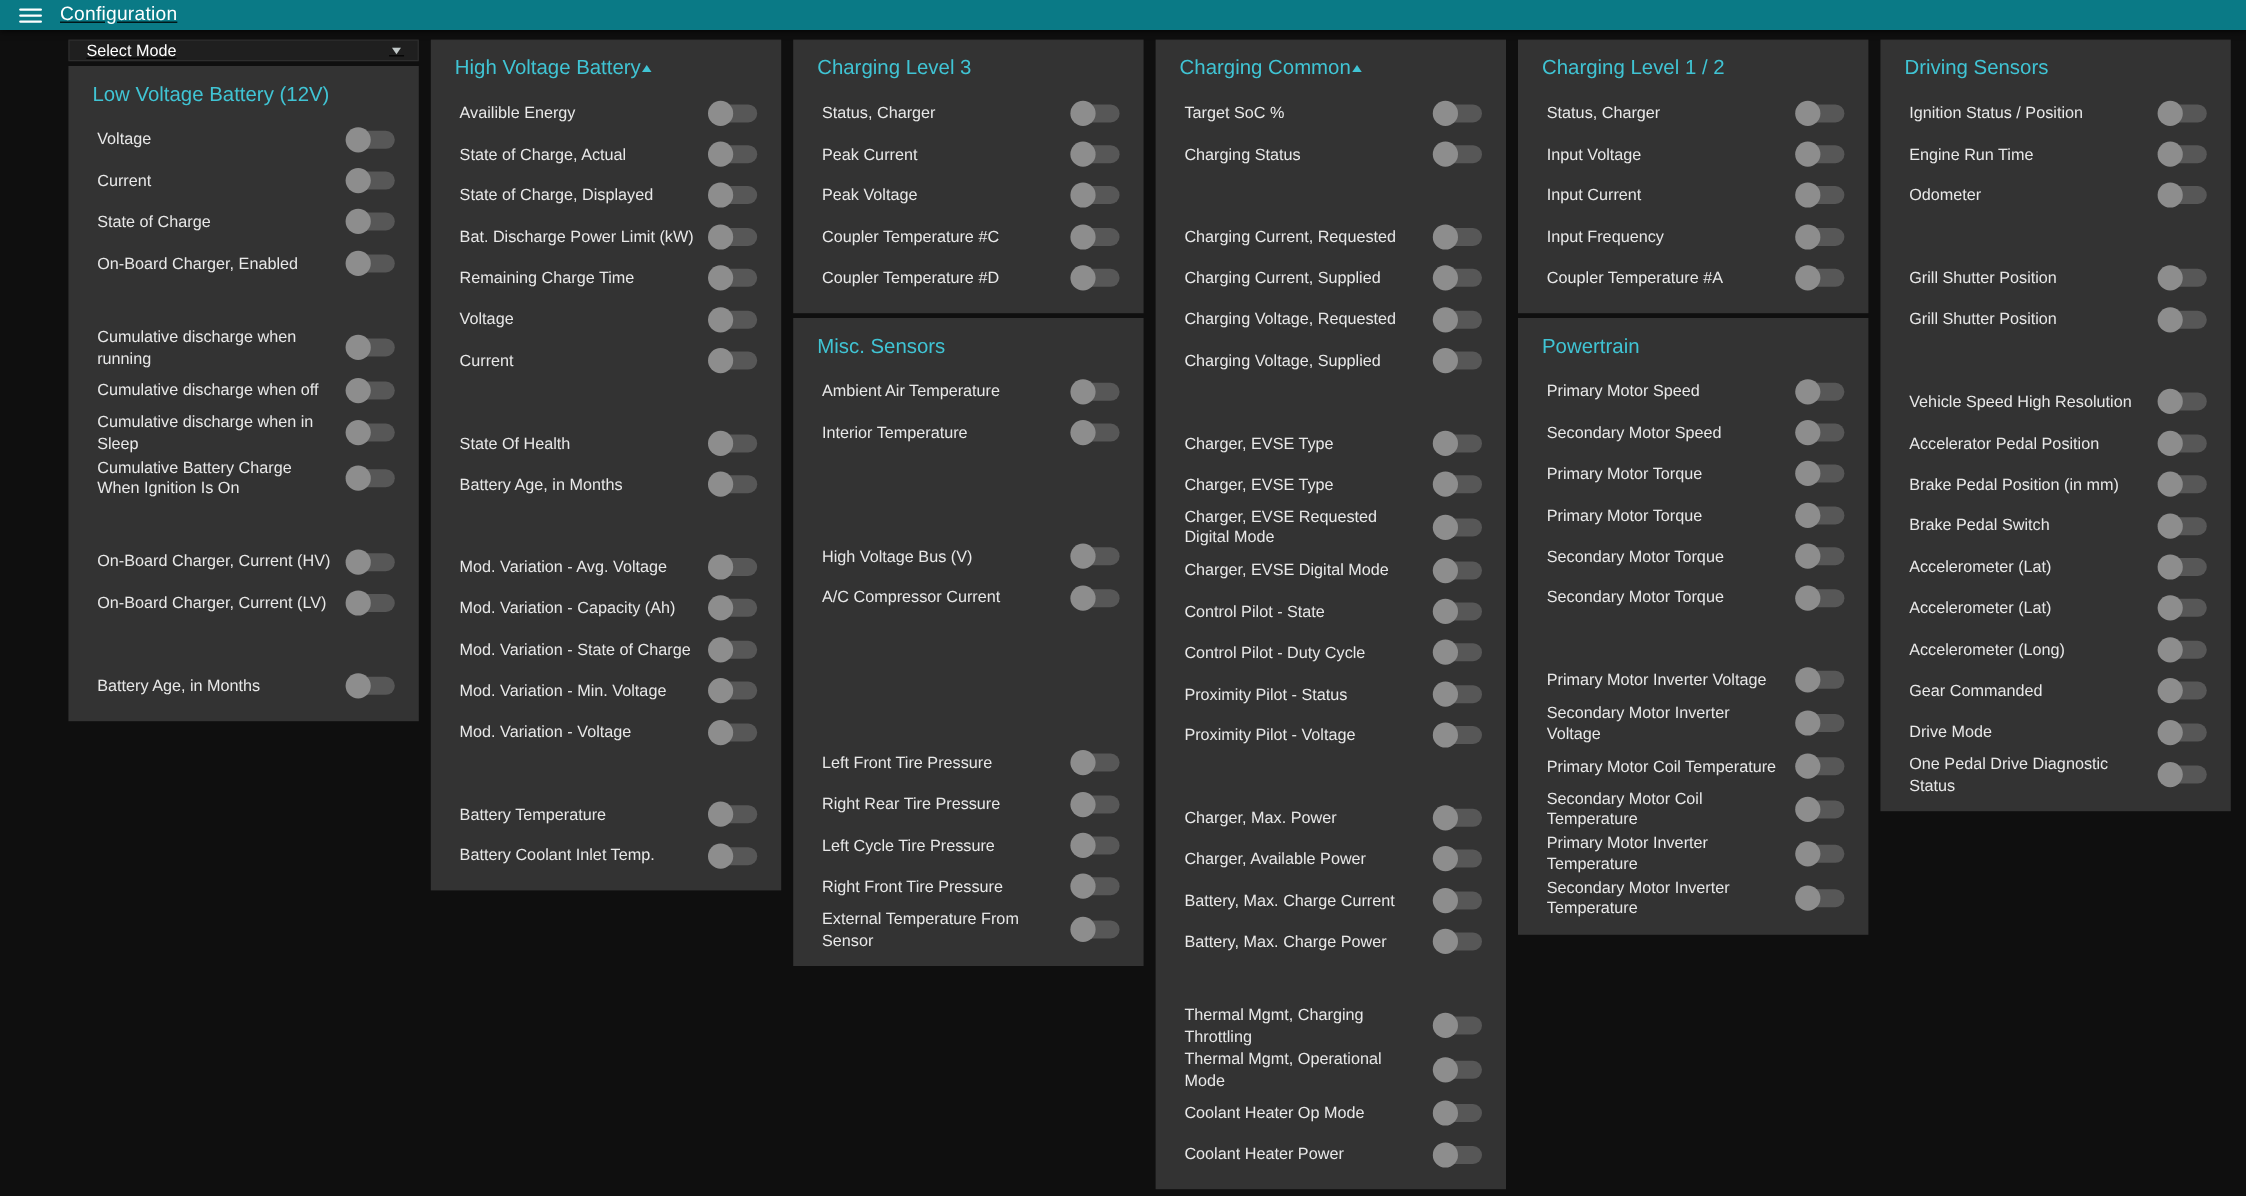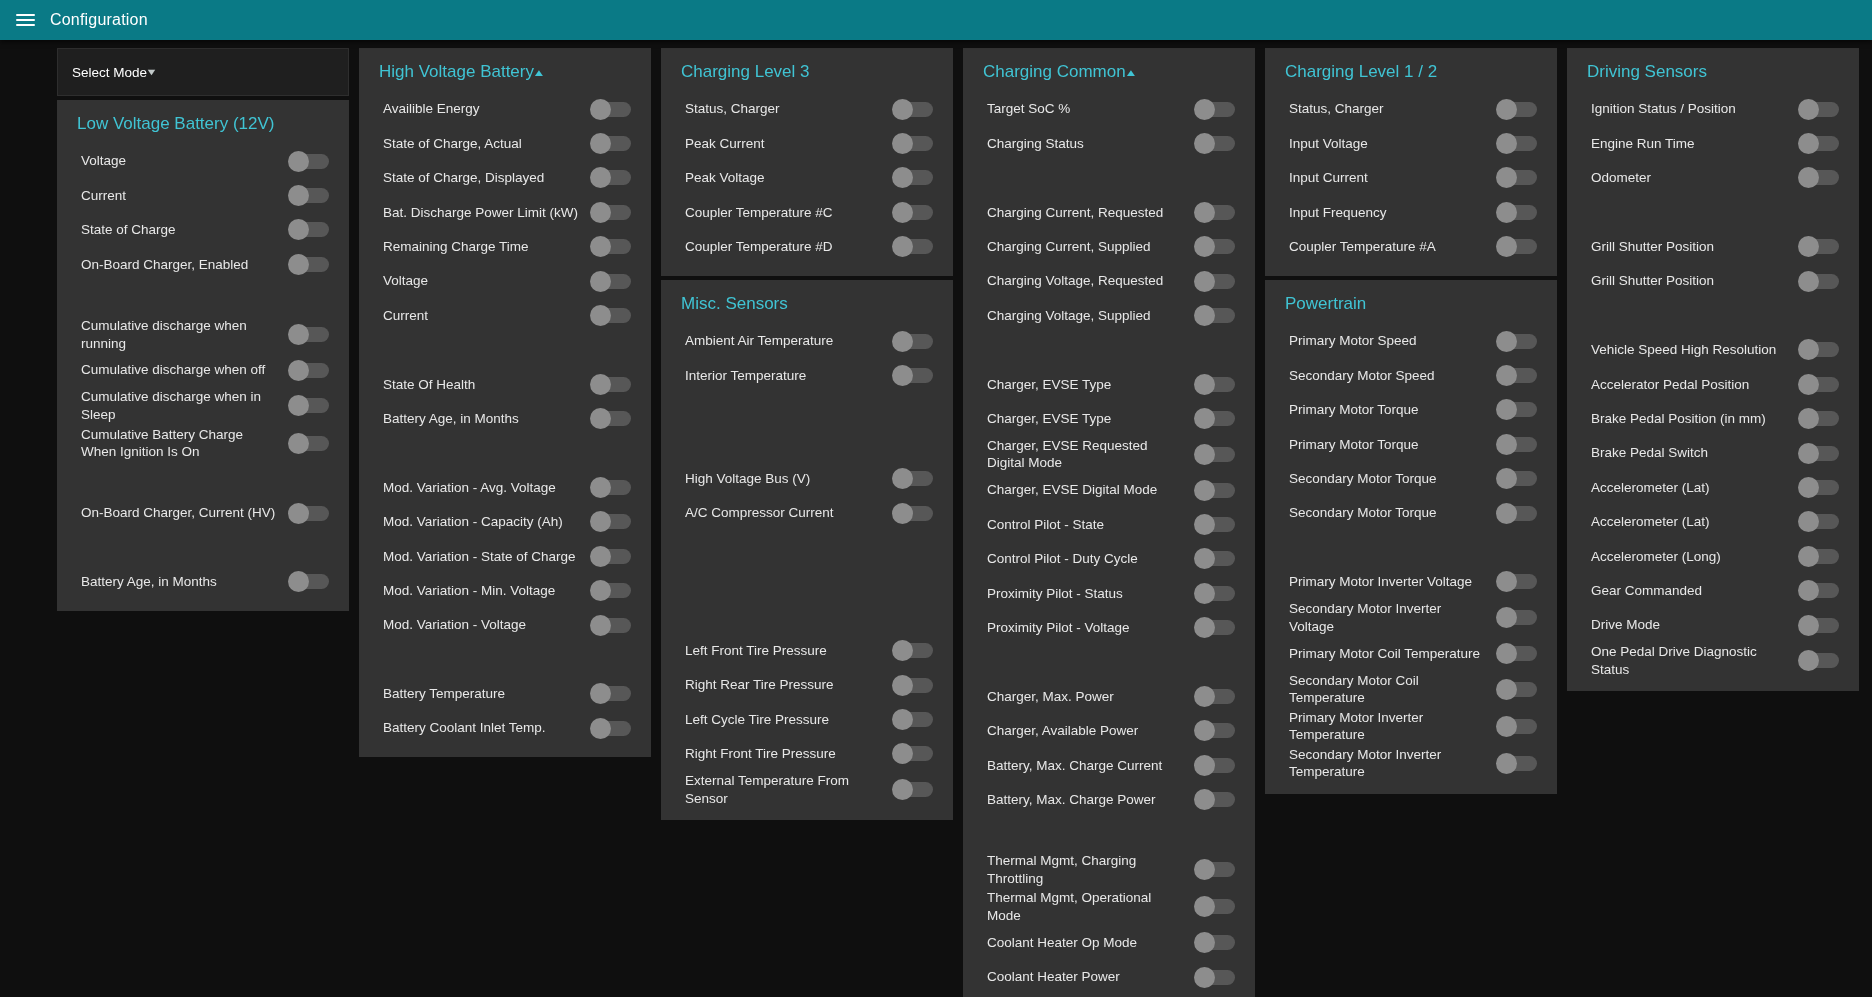--- a/index.html
+++ b/index.html
@@ -6,32 +6,32 @@
     --appbar:#0a7a86; --pagebg:#0f0f0f; --panelbg:#333333; --titlecol:#40c4d4;
     --labelcol:#e8e8e8; --track:#575757; --knob:#8d8d8d; --selectbg:#1f1f1f;
   }
   *{box-sizing:border-box;}
   html,body{margin:0;padding:0;}
   body{
     width:1872px;height:997px;overflow:hidden;background:var(--pagebg);
     font-family:"Liberation Sans",sans-serif;
   }
   .appbar{
-    height:40px;background:var(--appbar);display:flex;align-items:center;
-    padding:0 16px;box-shadow:0 2px 5px rgba(0,0,0,.6);position:relative;z-index:2;
+    height:25px;background:var(--appbar);display:flex;align-items:center;
+    padding:0 16px;box-shadow:0 2px 5px rgba(0,0,0,.6);position:relative;z-index:2;text-decoration:underline;
   }
   .hamburger{width:19px;display:flex;flex-direction:column;gap:3px;cursor:pointer;}
   .hamburger i{display:block;height:2px;background:#fff;border-radius:1px;}
   .appbar-title{color:#fff;font-size:16px;margin-left:15px;letter-spacing:.2px;}
   .columns{display:flex;gap:10px;padding:8px 0 0 57px;align-items:flex-start;}
   .column{width:292px;flex:none;display:flex;flex-direction:column;gap:4px;}
   .selectbox{
-    height:48px;background:var(--selectbg);border:1px solid #2e2e2e;
-    display:flex;align-items:center;
-    padding:0 13px 0 14px;cursor:pointer;
+    height:18px;background:var(--selectbg);border:1px solid #2e2e2e;
+    display:flex;align-items:center;justify-content:space-between;
+    padding:0 13px 0 14px;cursor:pointer;text-decoration:underline;
   }
   .selectbox .sel-label{color:#fff;font-size:13.5px;}
   .sel-caret{color:#c2c9c9;font-size:9px;transform:scaleX(1.4);}
   .panel{background:var(--panelbg);padding-bottom:12px;}
   .panel-header{
     display:flex;align-items:center;justify-content:flex-start;
     padding:14px 18px 10px 20px;
   }
   .panel-title{color:var(--titlecol);font-size:17px;}
   .collapse-icon{color:var(--titlecol);font-size:10px;cursor:pointer;transform:scaleX(1.35);}
@@ -125,20 +125,27 @@
           </div>
         </div>
         <div class="gap" style="height: 34.4px;"></div>
         <div class="row">
           <span class="lbl">On-Board Charger, Current (HV)</span>
           <div class="toggle" aria-checked="false">
             <div class="track"></div>
             <div class="knob"></div>
           </div>
         </div>
+        <div class="row">
+          <span class="lbl">On-Board Charger, Current (LV)</span>
+          <div class="toggle" aria-checked="false">
+            <div class="track"></div>
+            <div class="knob"></div>
+          </div>
+        </div>
         <div class="gap" style="height: 34.4px;"></div>
         <div class="row">
           <span class="lbl">Battery Age, in Months</span>
           <div class="toggle" aria-checked="false">
             <div class="track"></div>
             <div class="knob"></div>
           </div>
         </div>
       </div>
     </div>

